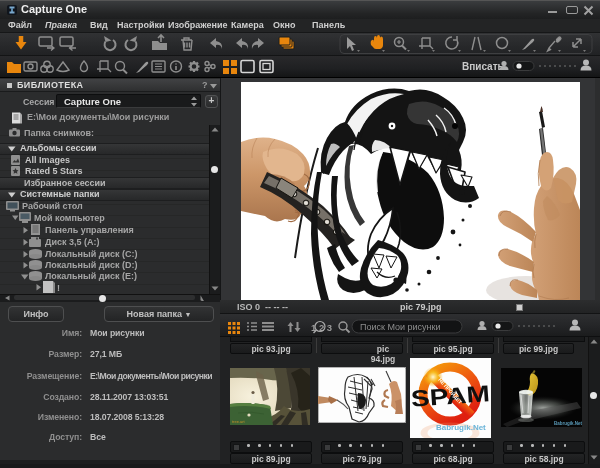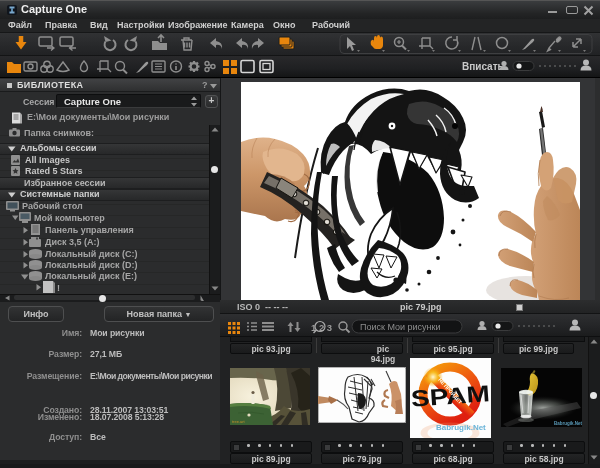--- a/index.html
+++ b/index.html
@@ -38,27 +38,27 @@
     <rect x="2.5" y="6.5" width="5" height="2" fill="#7aa8cc"></rect>
   </svg>
 <div class="abs b" style="left:21px;top:3px;font-size:11px;color:#efefef;">Capture One</div>
 <div class="abs" style="left:548px;top:11px;width:9px;height:2px;background:#9a9a9a;"></div>
 <div class="abs" style="left:566px;top:6px;width:12px;height:8px;border:1.5px solid #9a9a9a;border-radius:2px;box-sizing:border-box;"></div>
 <svg class="abs" style="left:583px;top:5px" width="11" height="11">
     <path d="M1.5 1.5 L9.5 9.5 M9.5 1.5 L1.5 9.5" stroke="#a2a2a2" stroke-width="2"></path>
   </svg>
 <div class="abs" id="menubar">
 <span class="menu" style="left:8px;">Файл</span>
-<span class="menu" style="left:45px;">Правка</span>
+<span class="menu" style="left:45px;font-style:italic;">Правка</span>
 <span class="menu" style="left:90px;">Вид</span>
 <span class="menu" style="left:117px;">Настройки</span>
 <span class="menu" style="left:168px;">Изображение</span>
 <span class="menu" style="left:231px;">Камера</span>
 <span class="menu" style="left:273px;">Окно</span>
-<span class="menu" style="left:312px;">Рабочий</span>
+<span class="menu" style="left:312px;">Панель</span>
 </div>
 <div class="abs" id="tb1"></div>
 <svg class="abs" style="left:0;top:33px" width="600" height="23">
 <g fill="none" stroke="#8e8e8e" stroke-width="1.5">
 <path d="M21 3 v7" stroke="#e8860d" stroke-width="4.5"></path>
 <path d="M15.5 9 L21 16.5 L26.5 9 Z" stroke="none" fill="#e8860d"></path>
 <rect x="39" y="4" width="13" height="9" rx="1.5"></rect>
 <path d="M47 15 h7 M51 12.5 l3 2.5 -3 2.5" stroke-width="1.3"></path>
 <rect x="60" y="4" width="13" height="9" rx="1.5"></rect>
 <path d="M61 15 h7 M64.5 12.5 l-3 2.5 3 2.5" stroke-width="1.3" transform="translate(8,0)"></path>
@@ -290,21 +290,21 @@
 <svg class="abs" style="left:197px;top:295px" width="10" height="6">
     <path d="M3.5 0.5 v5 l4.5 2.5 z" fill="#888" transform="translate(0,-0.25)"></path>
   </svg>
 <div class="abs" style="left:14px;top:295px;width:181px;height:5px;background:#2e2f30;border-radius:2px;"></div>
 <div class="abs" style="left:99px;top:294.5px;width:7px;height:7px;border-radius:50%;background:#e6e6e6;"></div>
 <div class="btn" style="left:8px;top:306px;width:56px;">Инфо</div>
 <div class="btn" style="left:104px;top:306px;width:110px;">Новая папка <span style="font-size:7px;">▼</span></div>
 <div class="irow" style="left:0;top:328px;"><span class="k">Имя:</span><span class="v">Мои рисунки</span></div>
 <div class="irow" style="left:0;top:349px;"><span class="k">Размер:</span><span class="v">27,1 МБ</span></div>
 <div class="irow" style="left:0;top:371px;"><span class="k">Размещение:</span><span class="v" style="letter-spacing:-0.55px;">E:\Мои документы\Мои рисунки</span></div>
-<div class="irow" style="left:0;top:392px;margin-top:13px;"><span class="k">Создано:</span><span class="v">28.11.2007 13:03:51</span></div>
+<div class="irow" style="left:0;top:392px;"><span class="k">Создано:</span><span class="v">28.11.2007 13:03:51</span></div>
 <div class="irow" style="left:0;top:412px;"><span class="k">Изменено:</span><span class="v">18.07.2008 5:13:28</span></div>
 <div class="irow" style="left:0;top:432px;"><span class="k">Доступ:</span><span class="v">Все</span></div>
 <div class="abs" id="viewer"></div>
 <div class="abs" style="left:595px;top:78px;width:5px;height:222px;background:#2c2d2e;"></div>
 <div class="abs" style="left:220px;top:78px;width:1px;height:382px;background:#151617;"></div>
 <div class="abs" id="photo"></div>
 <svg class="abs" style="left:241px;top:82px" width="339" height="218" viewBox="0 0 339 218">
 <defs>
 <linearGradient id="fl" x1="0" y1="0" x2="0" y2="1">
         <stop offset="0" stop-color="#dfb28a"></stop>

